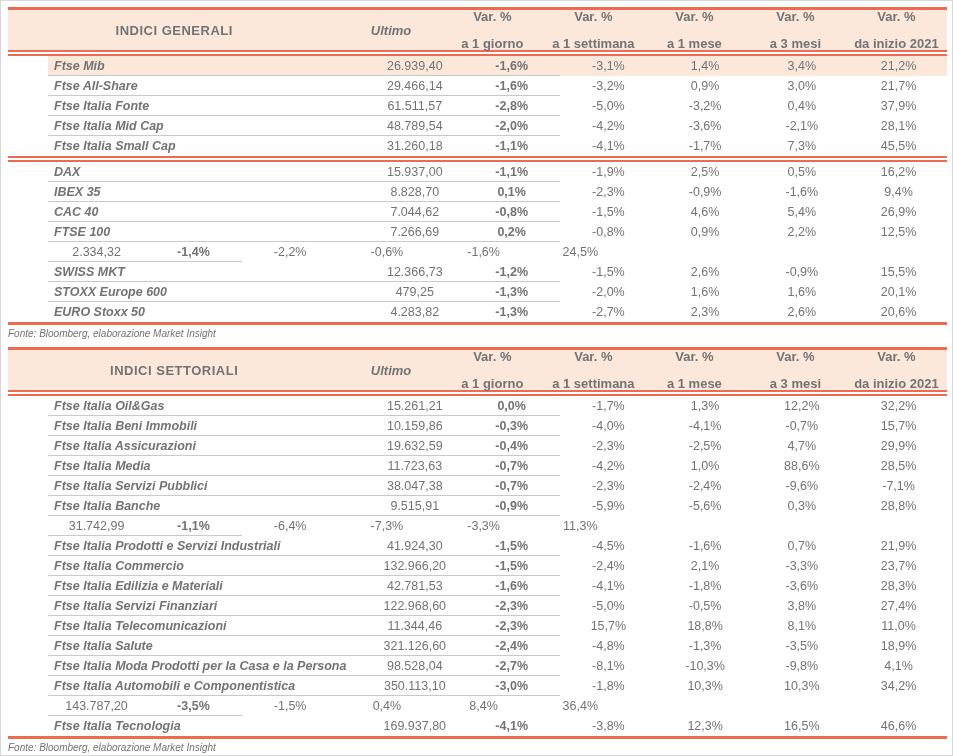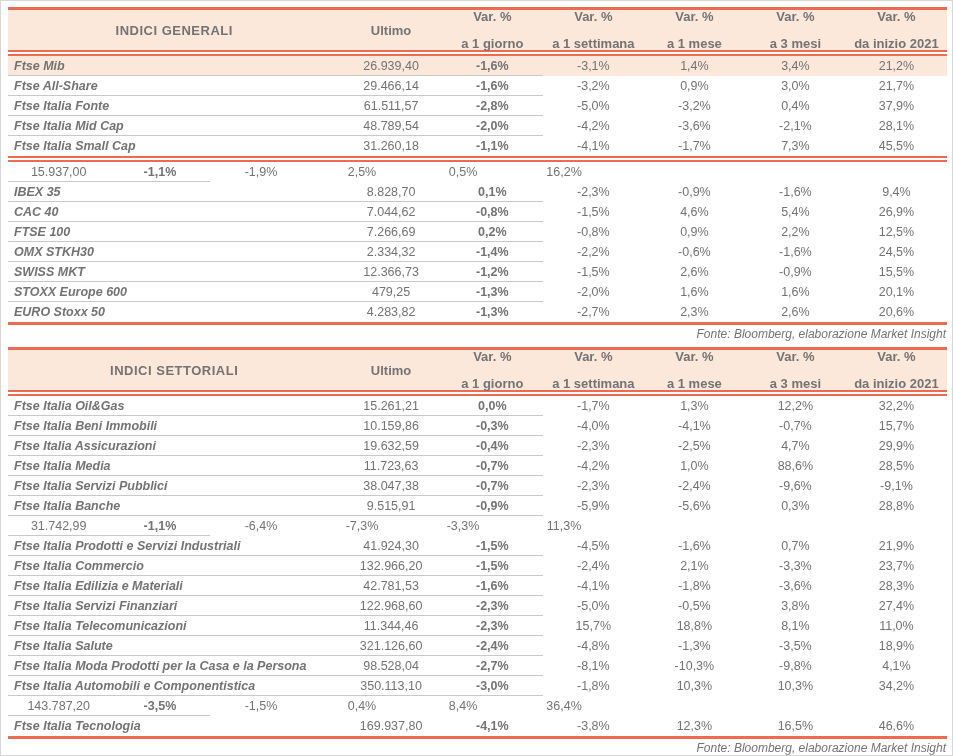--- a/index.html
+++ b/index.html
@@ -14,33 +14,33 @@
   }
   .tbl { border-top:3px solid var(--coral); border-bottom:3px solid var(--coral); }
   :root { --coral:#ee6a50; --peach:#fce8db; --sep:#c9c9c9; }
 
   .thead { display:flex; height:40px; background:var(--peach); }
   .th { box-sizing:border-box; font-weight:bold; font-size:13px; }
   .c-name { width:35.4%; }
   .c-ult  { width:10.8%; }
   .c-v    { width:10.76%; }
   .th.c-name { display:flex; align-items:center; justify-content:center; letter-spacing:.5px; }
-  .th.c-ult  { display:flex; align-items:center; justify-content:center; }
+  .th.c-ult  { display:flex; align-items:center; justify-content:center;font-style:italic; }
   .th.c-v { display:flex; flex-direction:column; align-items:center; justify-content:center; line-height:17px;gap:10px; }
 
   .ddiv { height:2px; background:#ffffff; border-top:2px solid var(--coral); border-bottom:2px solid var(--coral); }
 
-  .trow { display:flex; height:20px; }
+  .trow { display:flex; height:20px;margin-left:40px; }
   .trow.hl { background:var(--peach); }
   .td { box-sizing:border-box; display:flex; align-items:center; justify-content:center; font-size:12.5px; height:20px; }
   .td.tname { justify-content:flex-start; padding-left:6px; font-weight:bold; font-style:italic; }
   .td.b { font-weight:bold; }
   .td.sep { box-shadow:inset 0 -1px 0 var(--sep); }
 
-  .fonte { height:18px; line-height:18px; text-align:right; font-style:italic; font-size:12px; padding-right:1px; }
+  .fonte { height:18px; line-height:18px; text-align:left; font-style:italic; font-size:10px; padding-right:1px; }
   .gap { height:4px; }
 </style>
 </head>
 <body>
 
 <div class="page">
 
   <div class="tbl">
     <div class="thead">
       <div class="th c-name">INDICI GENERALI</div>
@@ -108,20 +108,21 @@
           <div class="td tname c-name">Ftse Italia Small Cap</div>
           <div class="td num c-ult">31.260,18</div>
           <div class="td num c-v b">-1,1%</div>
           <div class="td num c-v">-4,1%</div>
           <div class="td num c-v">-1,7%</div>
           <div class="td num c-v">7,3%</div>
           <div class="td num c-v">45,5%</div>
         </div>
         <div class="ddiv"></div>
         <div class="trow">
+          <div class="td tname c-name sep">DAX</div>
           <div class="td num c-ult sep">15.937,00</div>
           <div class="td num c-v b sep">-1,1%</div>
           <div class="td num c-v">-1,9%</div>
           <div class="td num c-v">2,5%</div>
           <div class="td num c-v">0,5%</div>
           <div class="td num c-v">16,2%</div>
         </div>
         <div class="trow">
           <div class="td tname c-name sep">IBEX 35</div>
           <div class="td num c-ult sep">8.828,70</div>
@@ -143,21 +144,20 @@
         <div class="trow">
           <div class="td tname c-name sep">FTSE 100</div>
           <div class="td num c-ult sep">7.266,69</div>
           <div class="td num c-v b sep">0,2%</div>
           <div class="td num c-v">-0,8%</div>
           <div class="td num c-v">0,9%</div>
           <div class="td num c-v">2,2%</div>
           <div class="td num c-v">12,5%</div>
         </div>
         <div class="trow">
-          <div class="td tname c-name sep">OMX STKH30</div>
           <div class="td num c-ult sep">2.334,32</div>
           <div class="td num c-v b sep">-1,4%</div>
           <div class="td num c-v">-2,2%</div>
           <div class="td num c-v">-0,6%</div>
           <div class="td num c-v">-1,6%</div>
           <div class="td num c-v">24,5%</div>
         </div>
         <div class="trow">
           <div class="td tname c-name sep">SWISS MKT</div>
           <div class="td num c-ult sep">12.366,73</div>
@@ -254,21 +254,21 @@
           <div class="td num c-v">88,6%</div>
           <div class="td num c-v">28,5%</div>
         </div>
         <div class="trow">
           <div class="td tname c-name sep">Ftse Italia Servizi Pubblici</div>
           <div class="td num c-ult sep">38.047,38</div>
           <div class="td num c-v b sep">-0,7%</div>
           <div class="td num c-v">-2,3%</div>
           <div class="td num c-v">-2,4%</div>
           <div class="td num c-v">-9,6%</div>
-          <div class="td num c-v">-9,1%</div>
+          <div class="td num c-v">-7,1%</div>
         </div>
         <div class="trow">
           <div class="td tname c-name sep">Ftse Italia Banche</div>
           <div class="td num c-ult sep">9.515,91</div>
           <div class="td num c-v b sep">-0,9%</div>
           <div class="td num c-v">-5,9%</div>
           <div class="td num c-v">-5,6%</div>
           <div class="td num c-v">0,3%</div>
           <div class="td num c-v">28,8%</div>
         </div>

